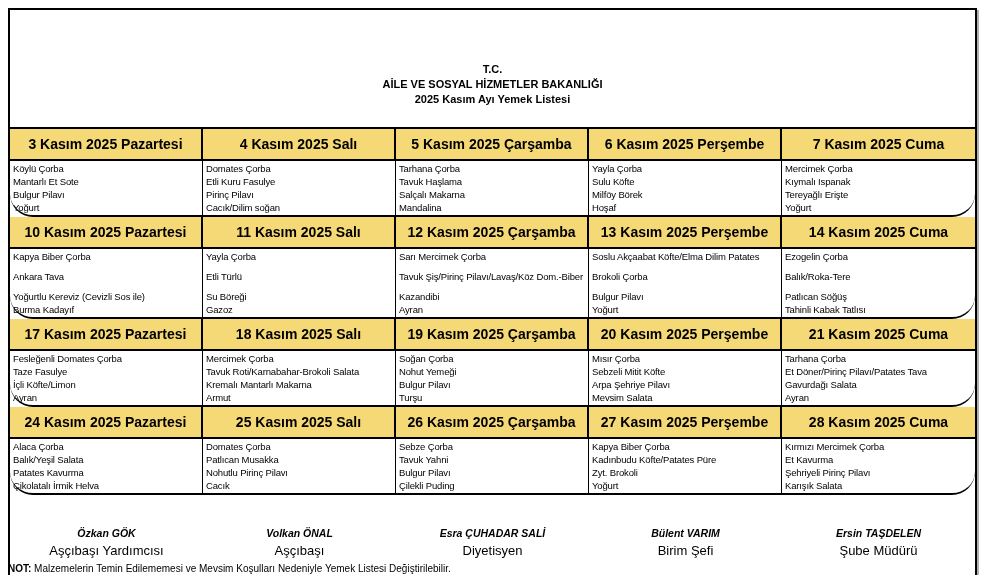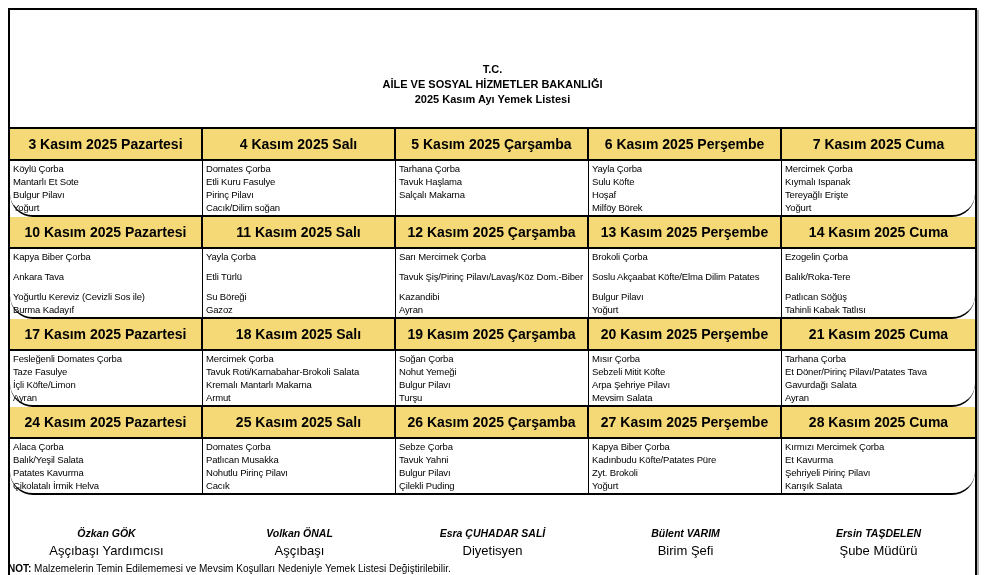--- a/index.html
+++ b/index.html
@@ -89,26 +89,27 @@
           <div class="meal-cell">
             <div class="meal-line">Domates Çorba</div>
             <div class="meal-line">Etli Kuru Fasulye</div>
             <div class="meal-line">Pirinç Pilavı</div>
             <div class="meal-line">Cacık/Dilim soğan</div>
           </div>
           <div class="meal-cell">
             <div class="meal-line">Tarhana Çorba</div>
             <div class="meal-line">Tavuk Haşlama</div>
             <div class="meal-line">Salçalı Makarna</div>
+            <div class="meal-line">Mandalina</div>
           </div>
           <div class="meal-cell">
             <div class="meal-line">Yayla Çorba</div>
             <div class="meal-line">Sulu Köfte</div>
+            <div class="meal-line">Milföy Börek</div>
             <div class="meal-line">Hoşaf</div>
-            <div class="meal-line">Milföy Börek</div>
           </div>
           <div class="meal-cell">
             <div class="meal-line">Mercimek Çorba</div>
             <div class="meal-line">Kıymalı Ispanak</div>
             <div class="meal-line">Tereyağlı Erişte</div>
             <div class="meal-line">Yoğurt</div>
           </div>
         </div>
         <div class="week-header-row">
           <div class="wh-cell">10 Kasım 2025 Pazartesi</div>
@@ -130,22 +131,22 @@
             <div class="meal-line">Su Böreği</div>
             <div class="meal-line">Gazoz</div>
           </div>
           <div class="meal-cell">
             <div class="meal-line">Sarı Mercimek Çorba</div>
             <div class="meal-line">Tavuk Şiş/Pirinç Pilavı/Lavaş/Köz Dom.-Biber</div>
             <div class="meal-line">Kazandibi</div>
             <div class="meal-line">Ayran</div>
           </div>
           <div class="meal-cell">
+            <div class="meal-line">Soslu Akçaabat Köfte/Elma Dilim Patates</div>
             <div class="meal-line">Brokoli Çorba</div>
-            <div class="meal-line">Soslu Akçaabat Köfte/Elma Dilim Patates</div>
             <div class="meal-line">Bulgur Pilavı</div>
             <div class="meal-line">Yoğurt</div>
           </div>
           <div class="meal-cell">
             <div class="meal-line">Ezogelin Çorba</div>
             <div class="meal-line">Balık/Roka-Tere</div>
             <div class="meal-line">Patlıcan Söğüş</div>
             <div class="meal-line">Tahinli Kabak Tatlısı</div>
           </div>
         </div>

